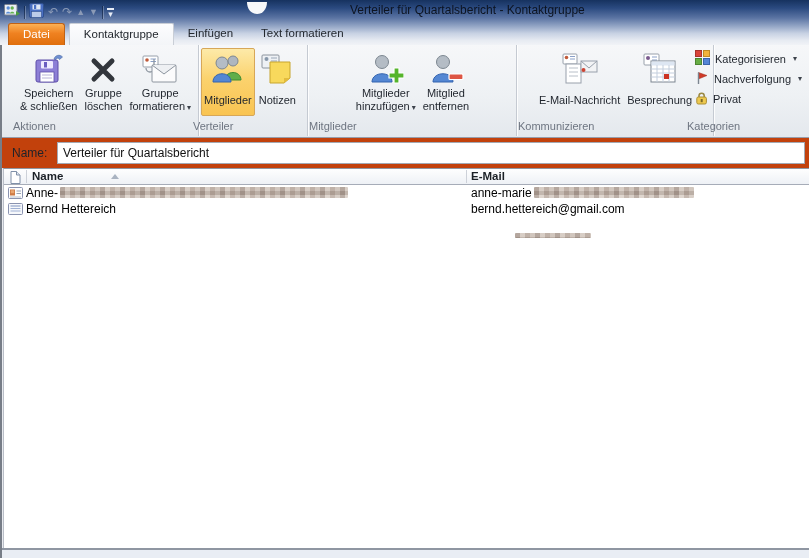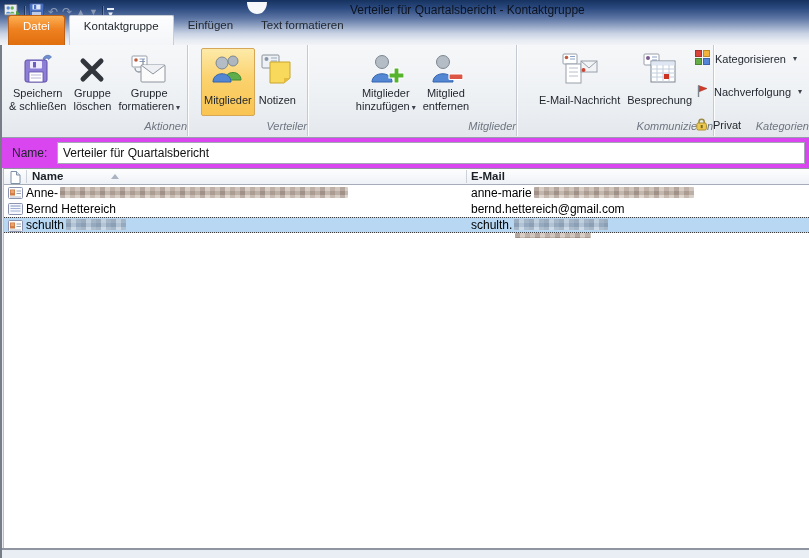--- a/index.html
+++ b/index.html
@@ -13,43 +13,43 @@
   .titlebar{position:absolute;top:0;left:0;right:0;height:22px;}
   .qat{position:absolute;left:4px;top:3px;display:flex;align-items:center;gap:4px;}
   .qat-sep{width:1px;height:13px;background:rgba(10,25,55,.55);box-shadow:1px 0 rgba(255,255,255,.25);}
   .qat-glyph{font-size:12px;line-height:13px;color:#8b9ab6;cursor:default;}
   .qat-dd{display:flex;flex-direction:column;align-items:center;line-height:6px;font-size:9px;color:#e8edf6;}
   .qat-dd .bar{width:7px;height:1.5px;background:#e8edf6;margin-bottom:1px;}
   .title-text{position:absolute;left:338px;top:3px;font-size:12px;color:#0c1320;white-space:nowrap;margin-left:12px;}
   .cursor-blob{position:absolute;left:245px;top:0;}
 
   .tabrow{position:absolute;top:22px;left:0;right:0;height:23px;display:flex;align-items:flex-end;padding-left:8px;}
-  .tab{height:30px;line-height:21px;padding:0 14px;font-size:11.5px;color:#23282f;white-space:nowrap;cursor:default;}
+  .tab{height:22px;line-height:21px;padding:0 14px;font-size:11.5px;color:#23282f;white-space:nowrap;cursor:default;}
   .tab.file{background:linear-gradient(#fcb155,#ef8120 45%,#e06f0d);color:#fff;
             border:1px solid #bf6216;border-bottom:none;border-radius:3px 3px 0 0;margin-right:4px;}
   .tab.active{background:linear-gradient(#fdfdfe,#f3f5f8);border:1px solid #c9ced6;border-bottom:none;
               border-radius:2px 2px 0 0;color:#1e2329;}
 
   
   .ribbon{position:absolute;top:45px;left:0;right:0;height:93px;
     background:linear-gradient(#f6f7f9,#eef1f4 55%,#e4e8ed);border-bottom:1px solid #969dab;}
   .rgroup{position:absolute;top:0;bottom:1px;border-right:1px solid #c5cad2;box-shadow:1px 0 0 rgba(255,255,255,.85);}
-  .glabel{position:absolute;bottom:4px;left:0;right:0;text-align:right;font-size:11px;color:#6e7581;white-space:nowrap;font-style:italic;}
+  .glabel{position:absolute;bottom:4px;left:0;right:0;text-align:left;font-size:11px;color:#6e7581;white-space:nowrap;}
   .rbtns{position:absolute;top:3px;left:1px;right:1px;display:flex;justify-content:center;align-items:flex-start;gap:1px;}
   .bigbtn{display:flex;flex-direction:column;align-items:center;padding:3px 3px 0;height:68px;border-radius:2px;cursor:default;}
   .bigbtn .bicon{height:36px;display:flex;align-items:center;justify-content:center;}
   .bl1,.bl2{font-size:11px;line-height:13px;color:#1f242c;text-align:center;white-space:nowrap;}
   .bigbtn.single .bl1{margin-top:7px;}
   .bigbtn.selected{background:linear-gradient(#fdeaa9,#fbd26d 45%,#f9c452);border:1px solid #d7a758;padding:2px 2px 0;}
   .dd{font-size:8px;color:#3d434c;margin-left:2px;}
-  .smallcol{position:absolute;top:4px;left:5px;display:flex;flex-direction:column;gap:14px;}
+  .smallcol{position:absolute;top:4px;left:5px;display:flex;flex-direction:column;gap:1px;}
   .smallbtn{display:flex;align-items:center;gap:5px;font-size:11px;color:#1f242c;height:19px;padding:0 3px;cursor:default;white-space:nowrap;}
 
   
-  .formrow{position:absolute;top:138px;left:2px;right:0;height:30px;background:#d946ef;}
+  .formrow{position:absolute;top:138px;left:2px;right:0;height:30px;background:#c2410c;}
   .formrow label{position:absolute;left:10px;top:8px;font-size:12px;color:#1e232b;}
   .name-input{position:absolute;left:55px;top:4px;width:748px;height:22px;border:1px solid #a3a9b4;
               background:#fff;font:12px "Liberation Sans",sans-serif;padding:1px 5px;color:#111;}
 
   
   .left-edge{position:absolute;left:0;top:45px;bottom:0;width:2px;background:#777d87;}
   .list{position:absolute;left:3px;right:0;top:168px;bottom:10px;background:#fff;
         border-top:1px solid #8f96a1;border-left:1px solid #b9bec7;}
   .lheader{position:absolute;top:0;left:0;right:0;height:16px;
            background:linear-gradient(#fefefe,#eef1f6);border-bottom:1px solid #a6acb8;}
@@ -124,21 +124,21 @@
     <div class="tabrow">
       <div class="tab file">Datei</div>
       <div class="tab active">Kontaktgruppe</div>
       <div class="tab">Einfügen</div>
       <div class="tab">Text formatieren</div>
     </div>
   </div>
 
   <div class="ribbon">
 
-    <div class="rgroup" style="left:2px;width:186px;">
+    <div class="rgroup" style="left:13px;width:186px;">
       <div class="rbtns">
         <div class="bigbtn">
           <span class="bicon">
             <svg width="34" height="34" viewBox="0 0 34 34">
                 <path d="M22 7 C23 3 28 2 30.5 5 L27.5 7.5 C26.5 5.5 24.5 5.8 23.5 8 Z" fill="#6f8fd2" stroke="#47679f" stroke-width="0.6"></path>
                 <rect x="4" y="8" width="22" height="22" rx="2" fill="#8d7fd6" stroke="#5e4fa9"></rect>
                 <rect x="9" y="9" width="12" height="7.5" rx="1" fill="#efeaff"></rect>
                 <rect x="12" y="10" width="3" height="5.5" fill="#6a5cc0"></rect>
                 <rect x="8" y="20" width="14" height="10" fill="#ffffff" stroke="#5e4fa9" stroke-width="0.8"></rect>
                 <line x1="10" y1="23" x2="20" y2="23" stroke="#b9b3d8"></line>
@@ -360,32 +360,18 @@
             <rect x="2.8" y="3.2" width="3.4" height="3" fill="#e8a56f"></rect>
             <line x1="8.5" y1="4" x2="13" y2="4" stroke="#98a2b4"></line>
             <line x1="8.5" y1="6.5" x2="13" y2="6.5" stroke="#98a2b4"></line>
             <line x1="2" y1="10" x2="13" y2="10" stroke="#b8c0cc"></line>
           </svg>
       </span>
       <span class="rname"><span>Anne-</span><span class="redact" style="width:288px"></span></span>
       <span class="remail"><span>anne-marie</span><span class="redact" style="width:160px"></span></span>
     </div>
 
-    <div class="lrow sel" style="top:48px">
-      <span class="ricon">
-        <svg width="15" height="12" viewBox="0 0 15 12">
-            <rect x="0.5" y="0.5" width="14" height="11" rx="1" fill="#fdfdfd" stroke="#8a93b0"></rect>
-            <rect x="2" y="2.5" width="5" height="6" fill="#cd7a45"></rect>
-            <rect x="2.8" y="3.2" width="3.4" height="3" fill="#e8a56f"></rect>
-            <line x1="8.5" y1="4" x2="13" y2="4" stroke="#98a2b4"></line>
-            <line x1="8.5" y1="6.5" x2="13" y2="6.5" stroke="#98a2b4"></line>
-            <line x1="2" y1="10" x2="13" y2="10" stroke="#b8c0cc"></line>
-          </svg>
-      </span>
-      <span class="rname"><span>schulth</span><span class="redact" style="width:60px"></span></span>
-      <span class="remail"><span>schulth.</span><span class="redact" style="width:94px"></span></span>
-    </div>
 
     <span class="redact remnant" style="left:509px;top:64px;width:76px"></span>
   </div>
 
   <div class="bottomstrip"></div>
 </div>
 
 </body></html>

